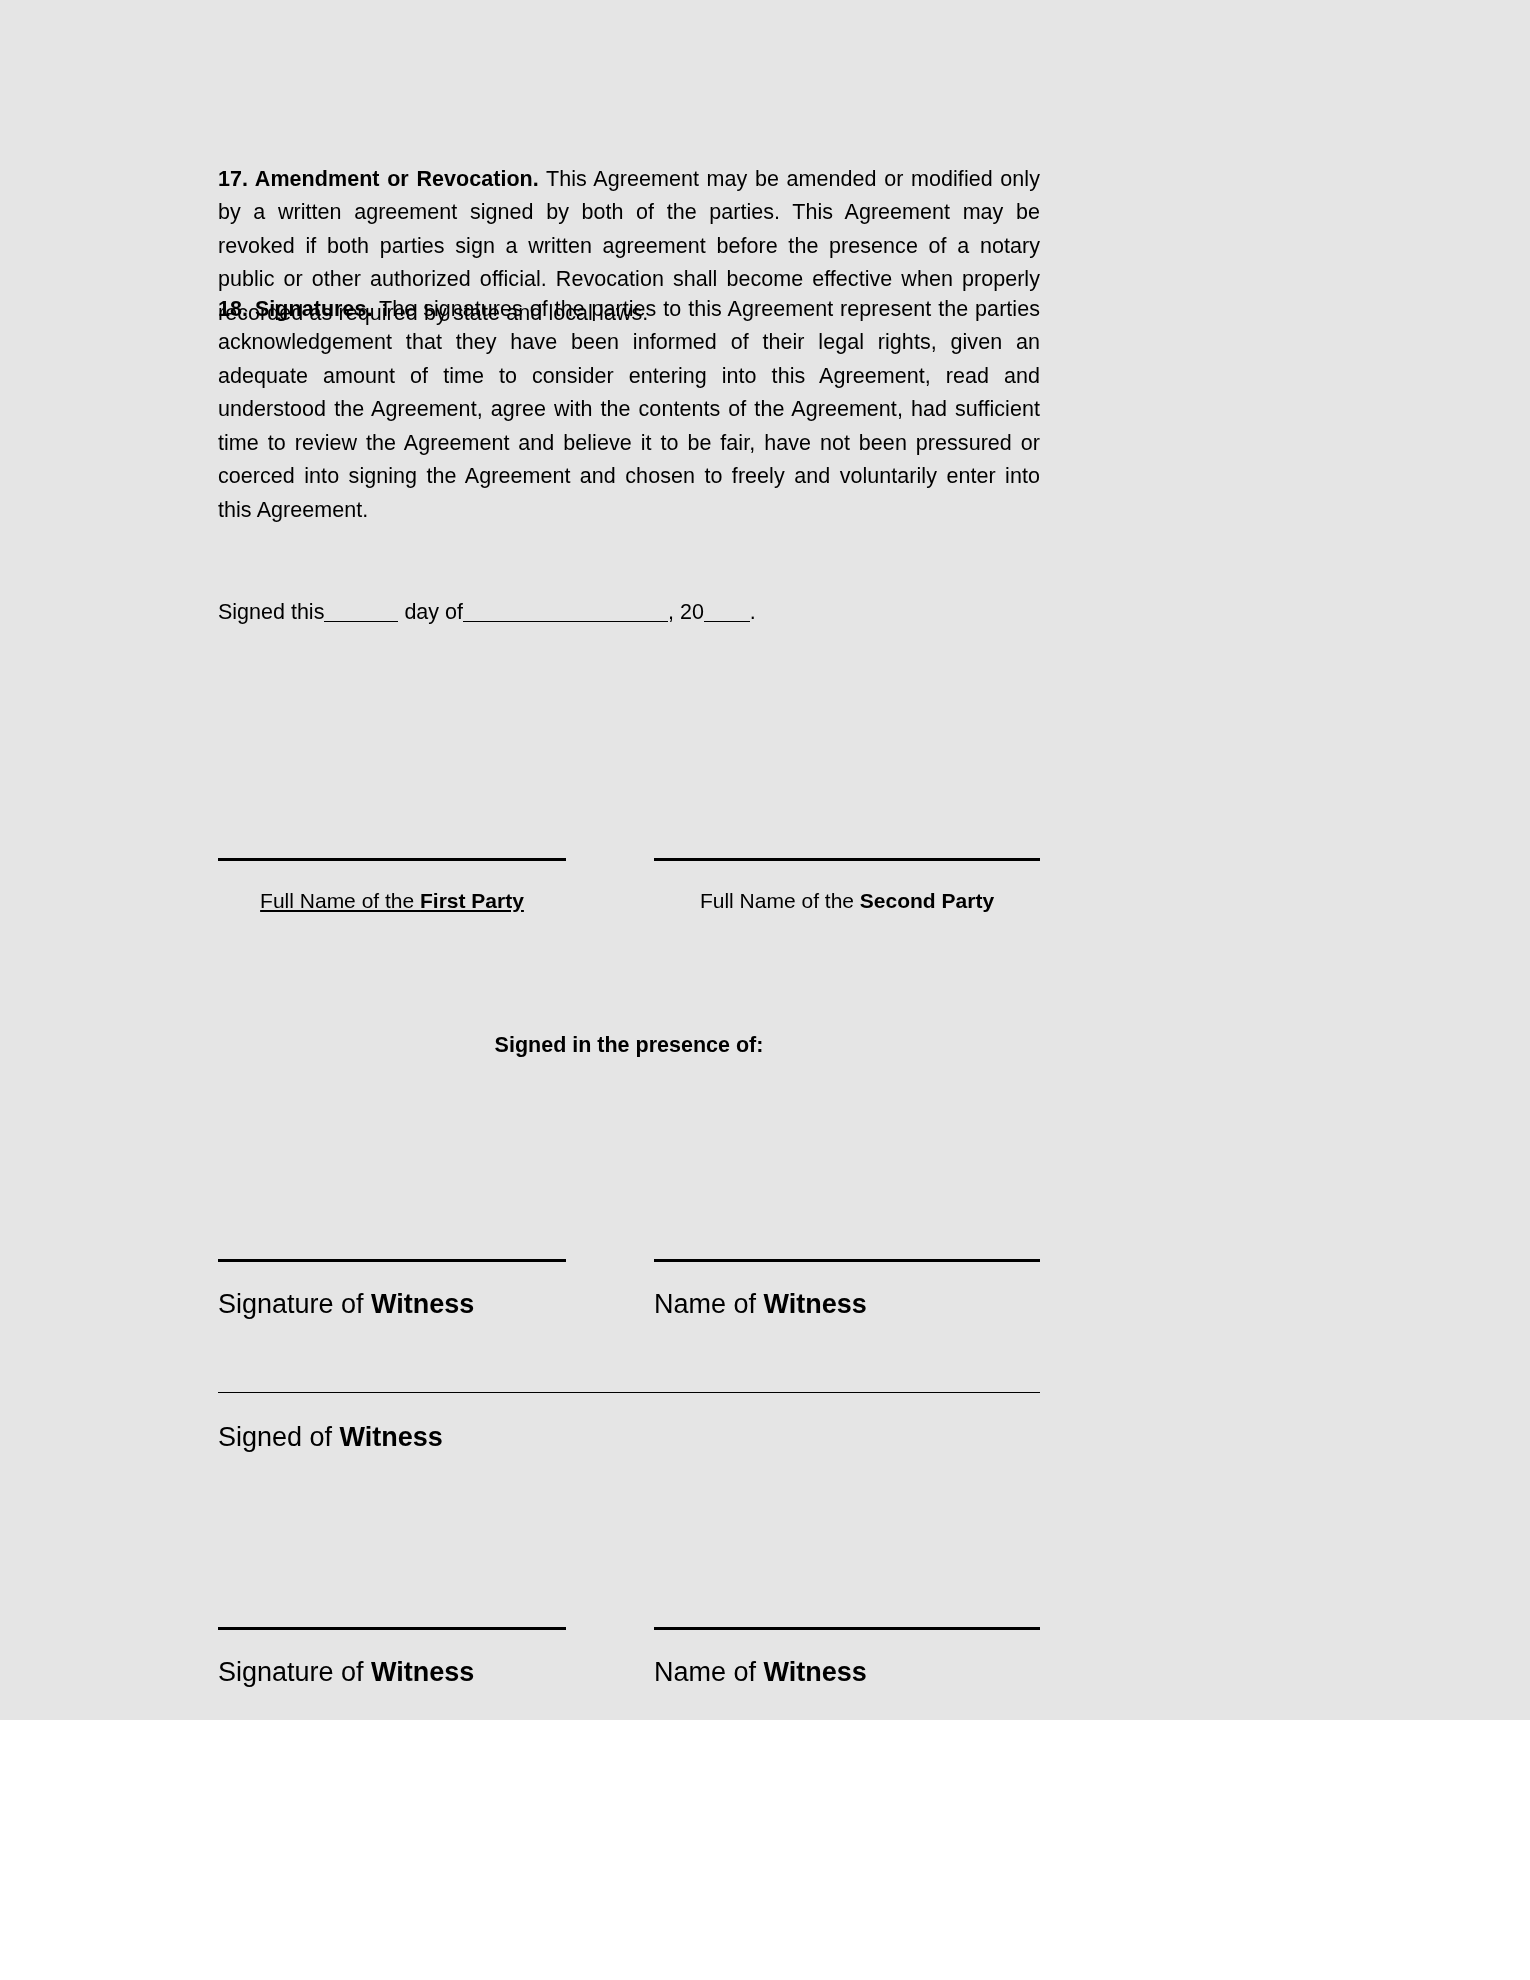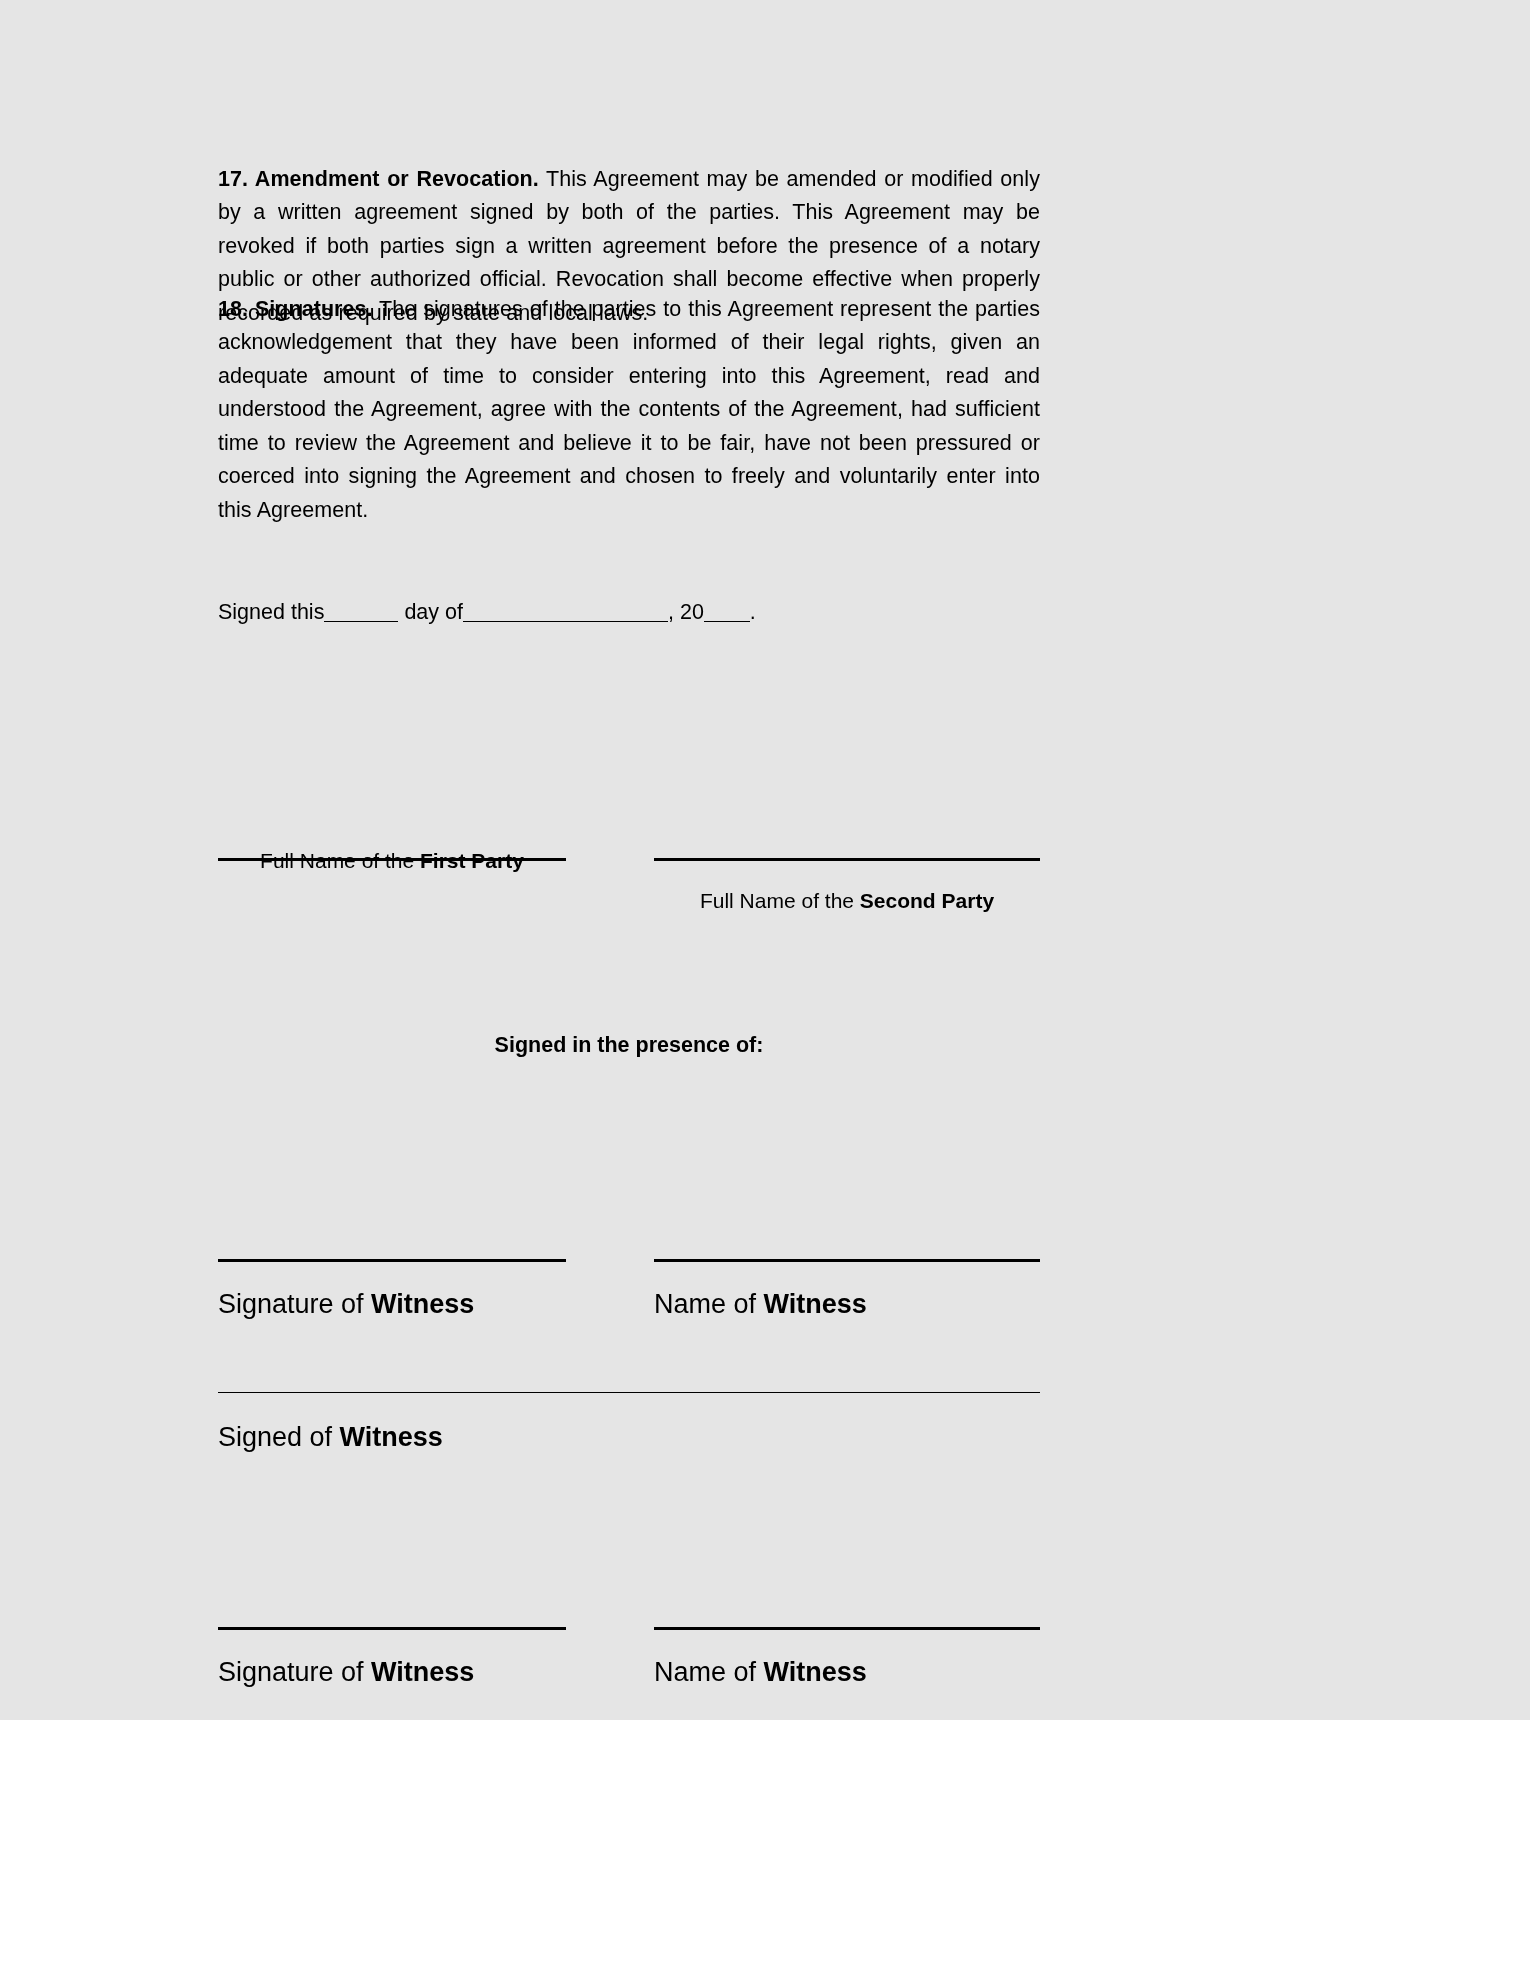--- a/index.html
+++ b/index.html
@@ -111,21 +111,21 @@
     top: 1031px;
     text-align: center;
     font-weight: bold;
     font-size: 21.5px;
     line-height: 28px;
   }
 
   
   #party-rule-left   { top: 858px; }
   #party-rule-right  { top: 858px; }
-  #party-cap-left    { top: 848px; left: 0px;   width: 348px; }
+  #party-cap-left    { top: 888px; left: 0px;   width: 348px; text-decoration: underline; }
   #party-cap-right   { top: 888px; left: 436px; width: 386px; }
 
   
   #w1-rule-left   { top: 1259px; }
   #w1-rule-right  { top: 1259px; }
   #w1-cap-left    { top: 1291px; left: 0px; }
   #w1-cap-right   { top: 1291px; left: 436px; }
 
   
   #addr-rule     { top: 1392px; }

